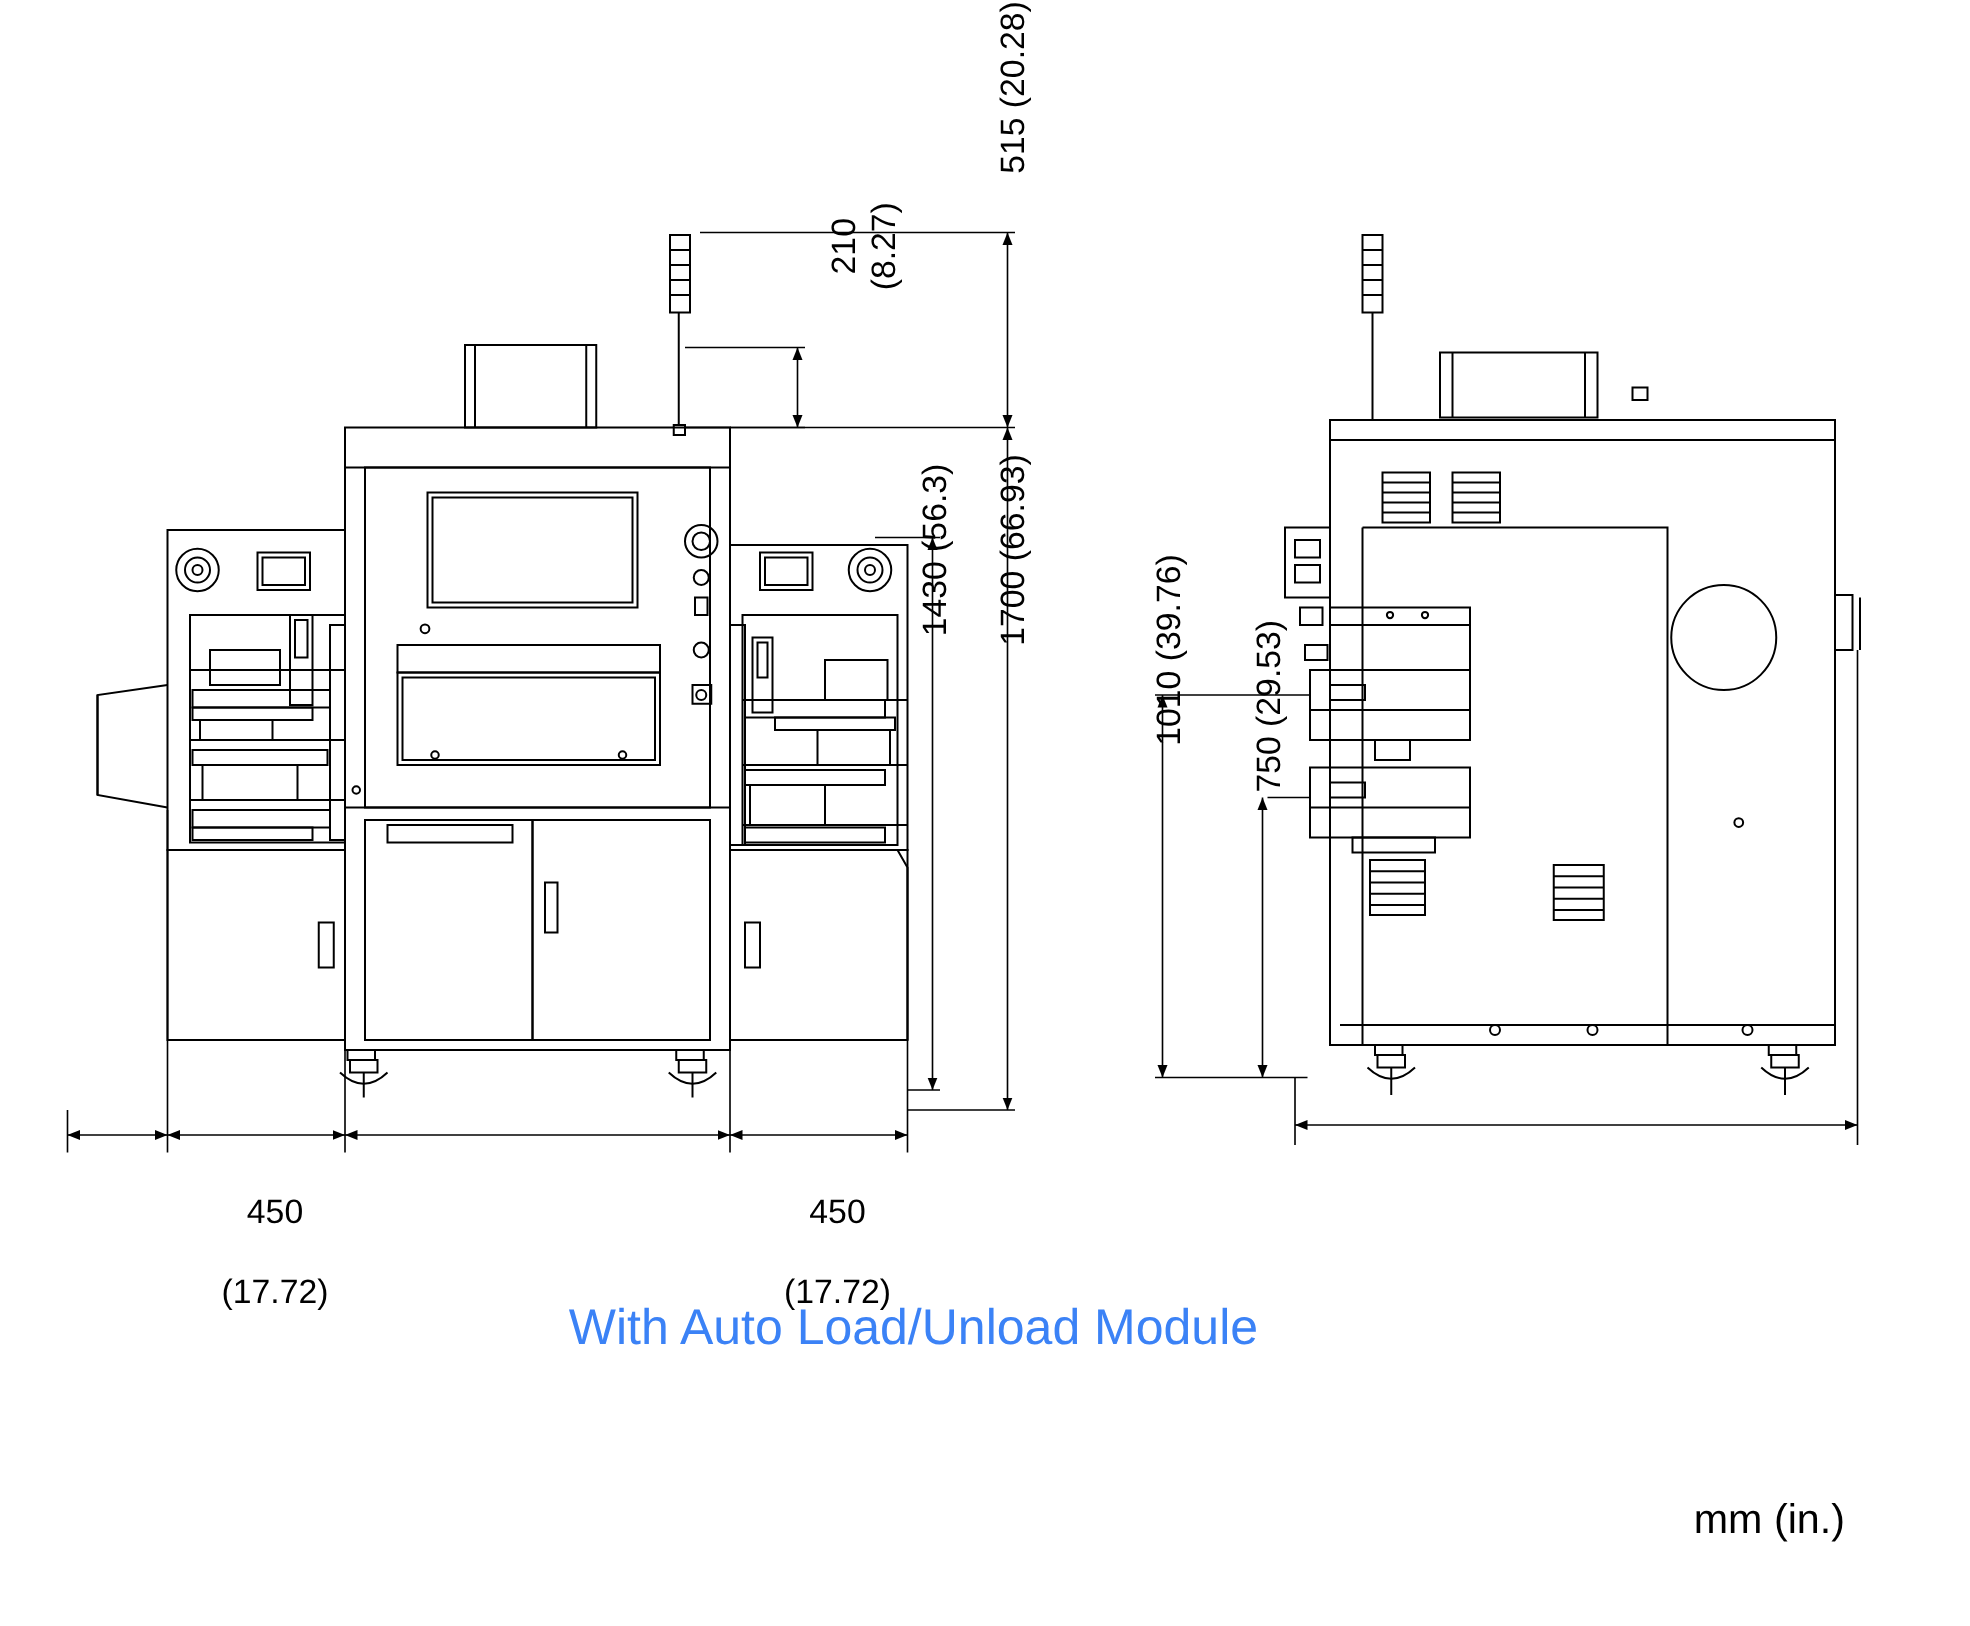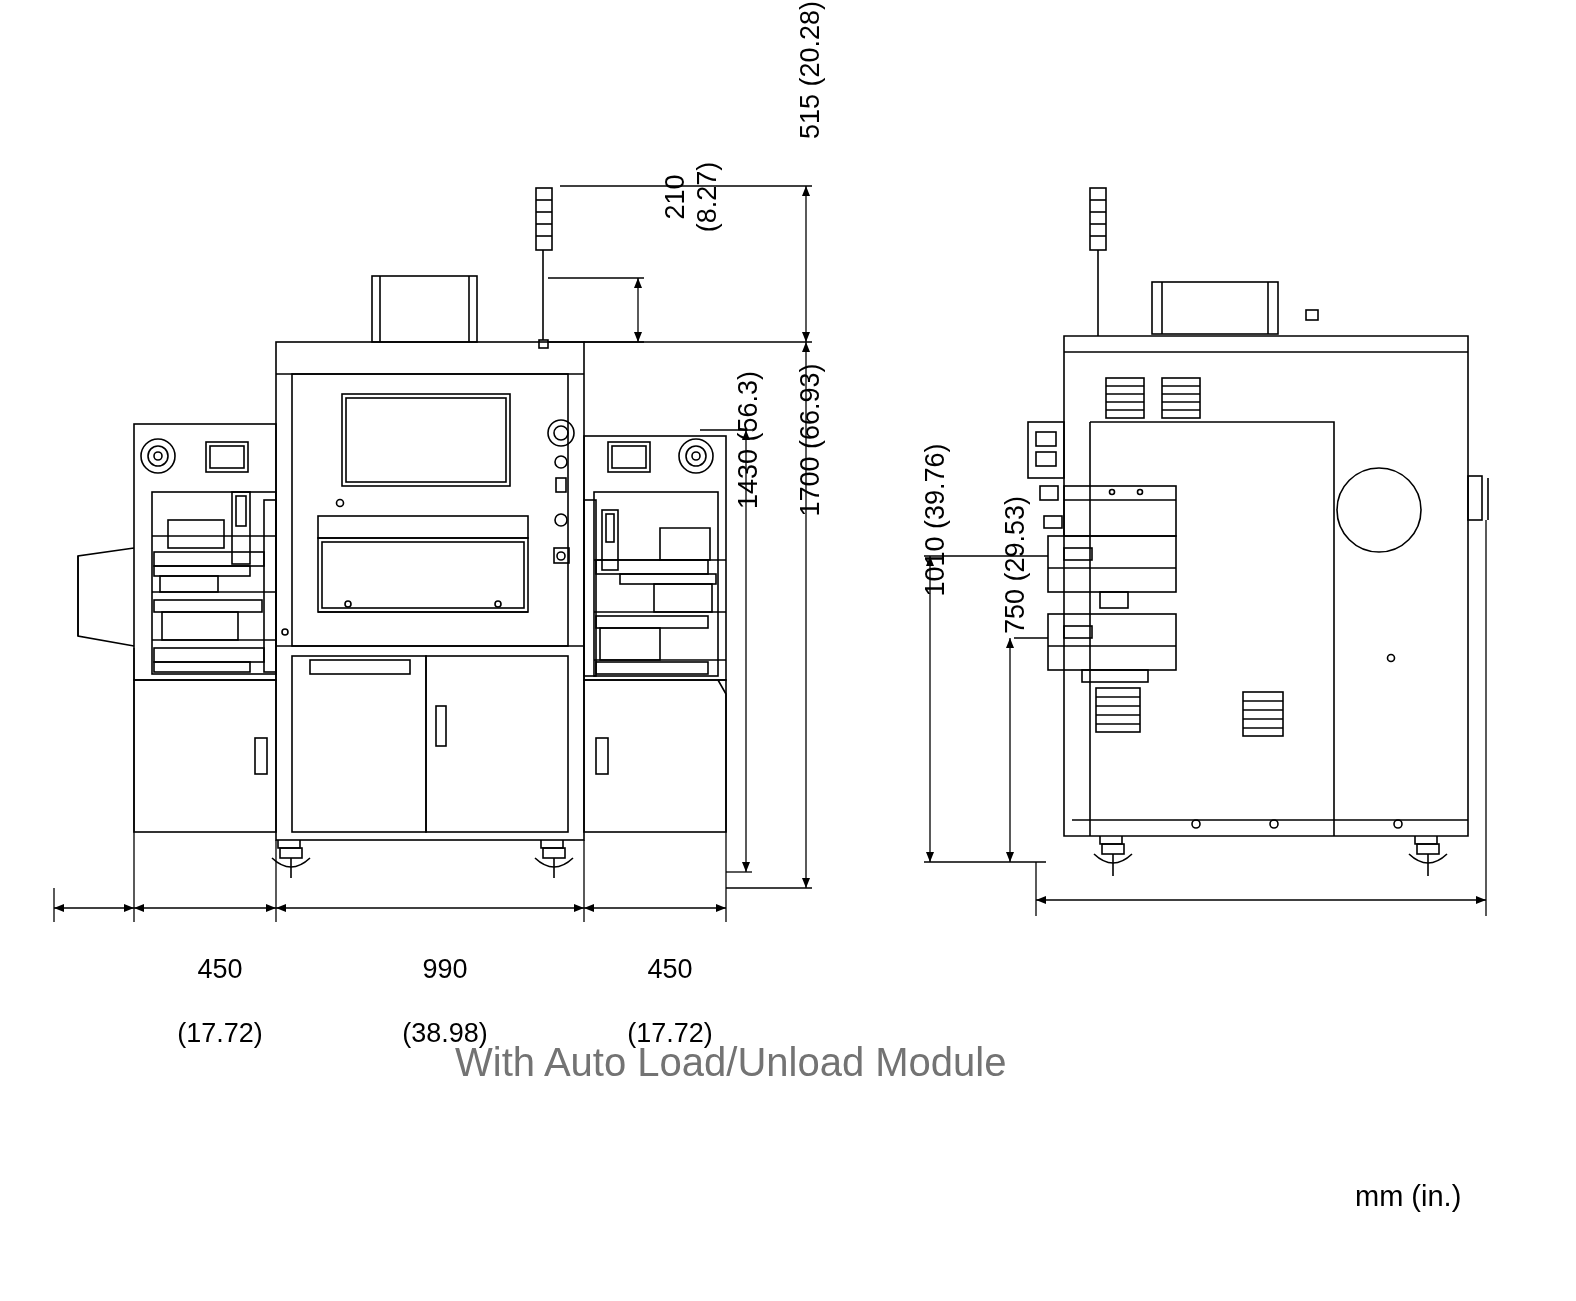--- a/index.html
+++ b/index.html
@@ -1,22 +1,22 @@
 <!DOCTYPE html>
 <html><head>
 <meta charset="utf-8">
 <style>
   html,body{margin:0;padding:0;background:#ffffff;}
   body{width:1576px;height:1301px;position:relative;font-family:"Liberation Sans",sans-serif;color:#000;overflow:hidden;}
   .stage{position:absolute;left:0;top:0;width:1576px;height:1301px;}
   svg.draw{position:absolute;left:0;top:0;width:1576px;height:1301px;}
   .lbl{position:absolute;font-size:27px;line-height:1.18;color:#000;white-space:pre;text-align:center;}
   .lbl.vert{transform-origin:center center;}
-  .caption{position:absolute;font-size:40px;color:#737373;white-space:pre;}
-  .units{position:absolute;font-size:29px;color:#000;white-space:pre;}
+  .caption{position:absolute;font-size:40px;color:#3b82f6;white-space:pre;}
+  .units{position:absolute;font-size:33px;color:#000;white-space:pre;margin-top:16px;}
 </style>
 </head>
 <body>
 
 <div class="stage">
 
   <svg class="draw" viewBox="0 0 1576 1301">
     <g fill="none" stroke="#000" stroke-width="1.6" stroke-linecap="butt" stroke-linejoin="miter">
 
       <g>
@@ -271,24 +271,20 @@
   <div class="lbl vert" style="left:920px;top:640px;width:240px;transform:rotate(-90deg);transform-origin:left top;">1010 (39.76)</div>
 
   <div class="lbl vert" style="left:1000px;top:680px;width:230px;transform:rotate(-90deg);transform-origin:left top;">750 (29.53)</div>
 
 
   <div class="lbl" style="left:145px;top:922px;width:120px;">
     <span>450</span><br>
     <span>(17.72)</span>
   </div>
 
-  <div class="lbl" style="left:370px;top:922px;width:120px;">
-    <span>990</span><br>
-    <span>(38.98)</span>
-  </div>
 
   <div class="lbl" style="left:595px;top:922px;width:120px;">
     <span>450</span><br>
     <span>(17.72)</span>
   </div>
 
 
   <div class="caption" style="left:455px;top:1040px;">With Auto Load/Unload Module</div>
 
   <div class="units" style="left:1355px;top:1180px;">mm (in.)</div>

